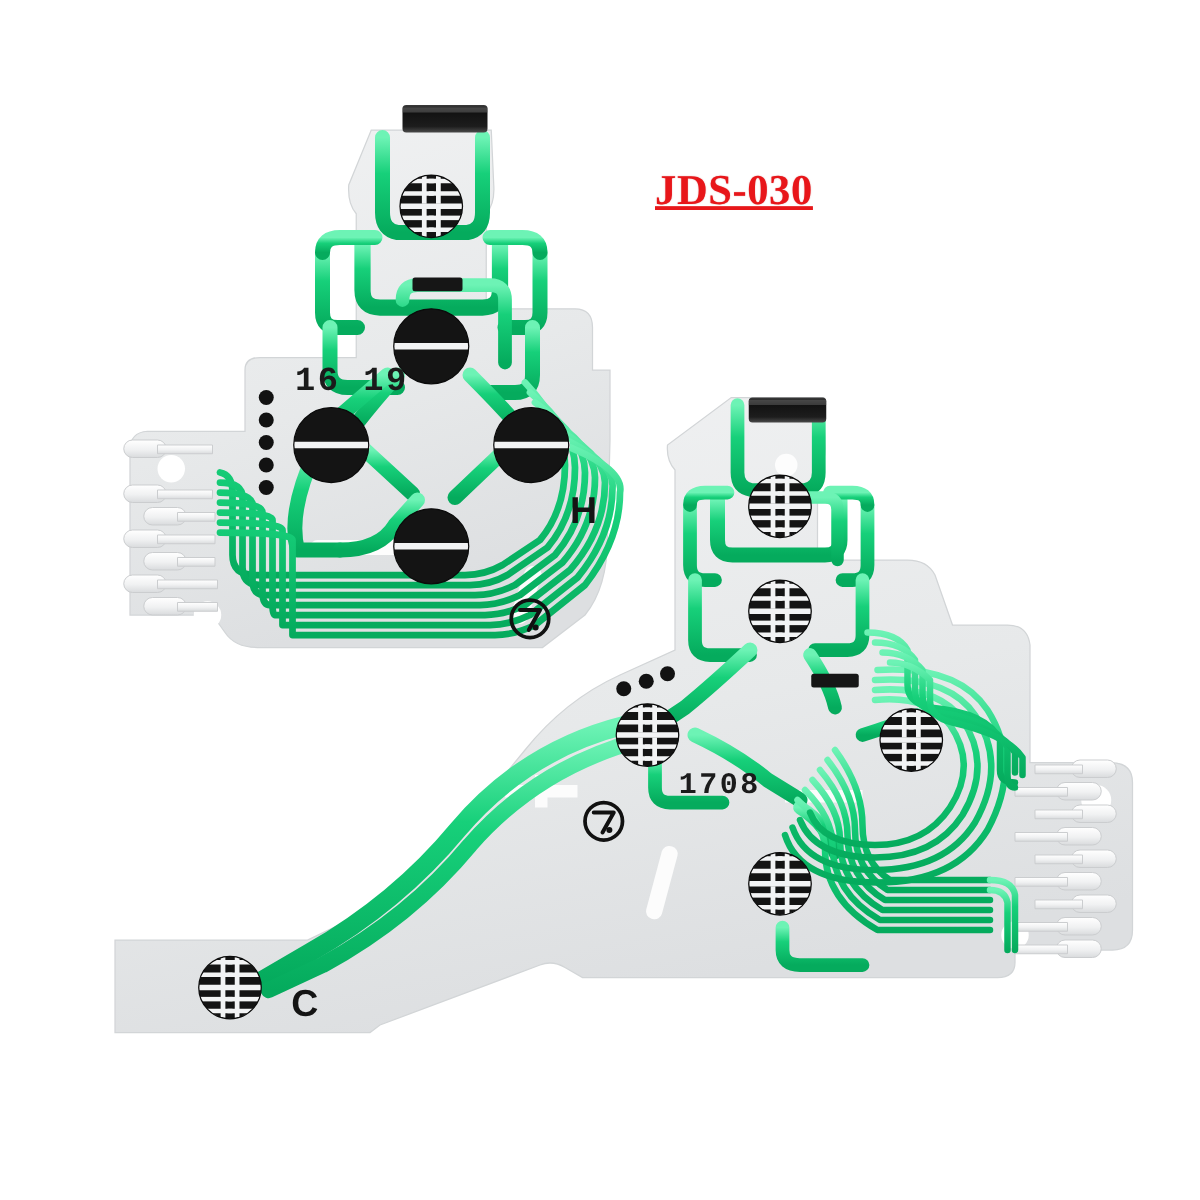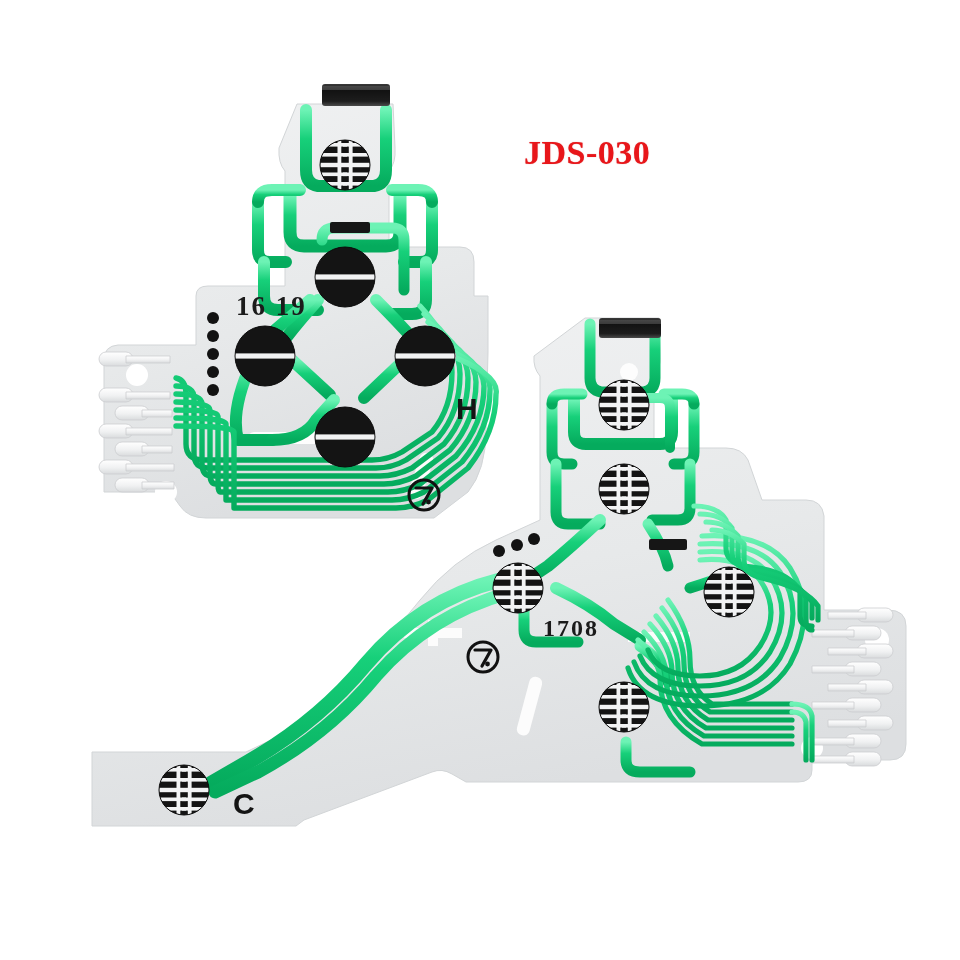--- a/index.html
+++ b/index.html
@@ -20,34 +20,35 @@
     font-weight:bold;
     letter-spacing:0.5px;
     white-space:nowrap;
     user-select:none;
   }
   #part-number{
     left:524px;top:134px;
     font-size:34px;
     color:#e8161a;
     text-shadow:0 0 1px rgba(180,0,0,.45);
+    text-decoration:underline;
   }
   .flex-letter{
     position:absolute;
     font-family:"Liberation Sans", sans-serif;
     font-weight:bold;
     color:#141414;
     user-select:none;
   }
   #letter-h{left:456px;top:392px;font-size:30px;}
   #letter-c{left:233px;top:787px;font-size:30px;}
 
   .lcd-code{
     position:absolute;
-    font-family:Liberation Serif, serif;
+    font-family:Liberation Mono, monospace;
     font-weight:bold;
     color:#1b1b1b;
     user-select:none;
     letter-spacing:2px;
   }
   #code-1619{left:236px;top:291px;font-size:27px;}
   #code-1546{left:543px;top:615px;font-size:24px;}
 </style>
 </head>
 <body>

